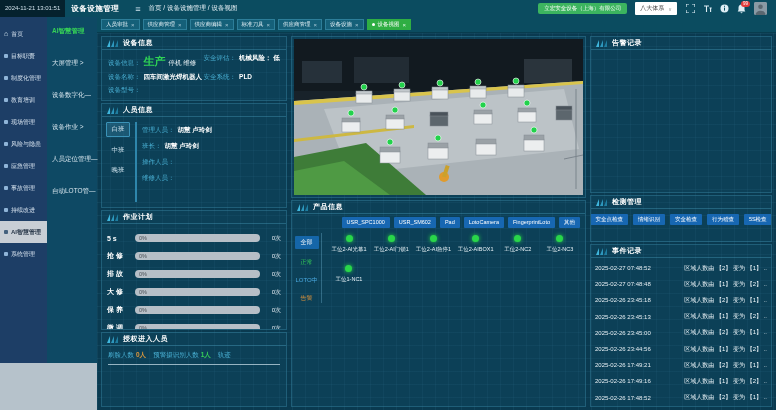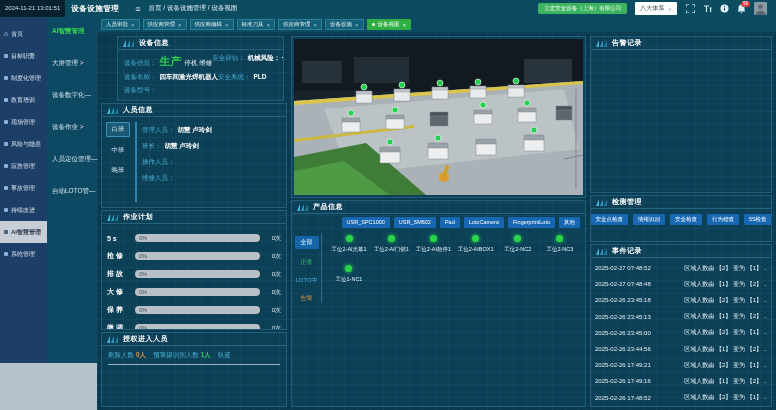--- a/index.html
+++ b/index.html
@@ -50,21 +50,21 @@
     background-color:#0a3a50;
     background-image:linear-gradient(rgba(70,150,180,.10) 1px, transparent 1px),
                      linear-gradient(90deg, rgba(70,150,180,.10) 1px, transparent 1px);
     background-size:13px 13px; }
   .panel { position:absolute; border:1px solid rgba(60,140,170,.4); background:rgba(20,78,106,.30); display:flex; flex-direction:column; }
   .p-head { display:flex; align-items:center; gap:4px; padding:2px 5px; height:12px; flex:0 0 auto; }
   .p-head svg { display:block; }
   .p-title { color:#fff; font-size:7px; font-weight:bold; letter-spacing:.5px; white-space:nowrap; }
   .p-body { flex:1; border-top:1px solid rgba(80,170,200,.35); position:relative; overflow:hidden; }
 
-  .p-device   { left:20px;   top:3px;   width:167px; height:65px; }
+  .p-device   { left:4px;   top:3px;   width:186px; height:65px; }
   .p-personnel{ left:4px;   top:70px;  width:186px; height:105px; }
   .p-workplan { left:4px;   top:177px; width:186px; height:120px; }
   .p-auth     { left:4px;   top:299px; width:186px; height:75px; }
   .p-3d       { left:194px; top:3px;   width:295px; height:162px; padding:2px; }
   .p-product  { left:194px; top:167px; width:295px; height:207px; }
   .p-alarm    { left:493px; top:3px;   width:182px; height:157px; }
   .p-detect   { left:493px; top:162px; width:182px; height:47px; }
   .p-events   { left:493px; top:211px; width:182px; height:163px; }
 
   

